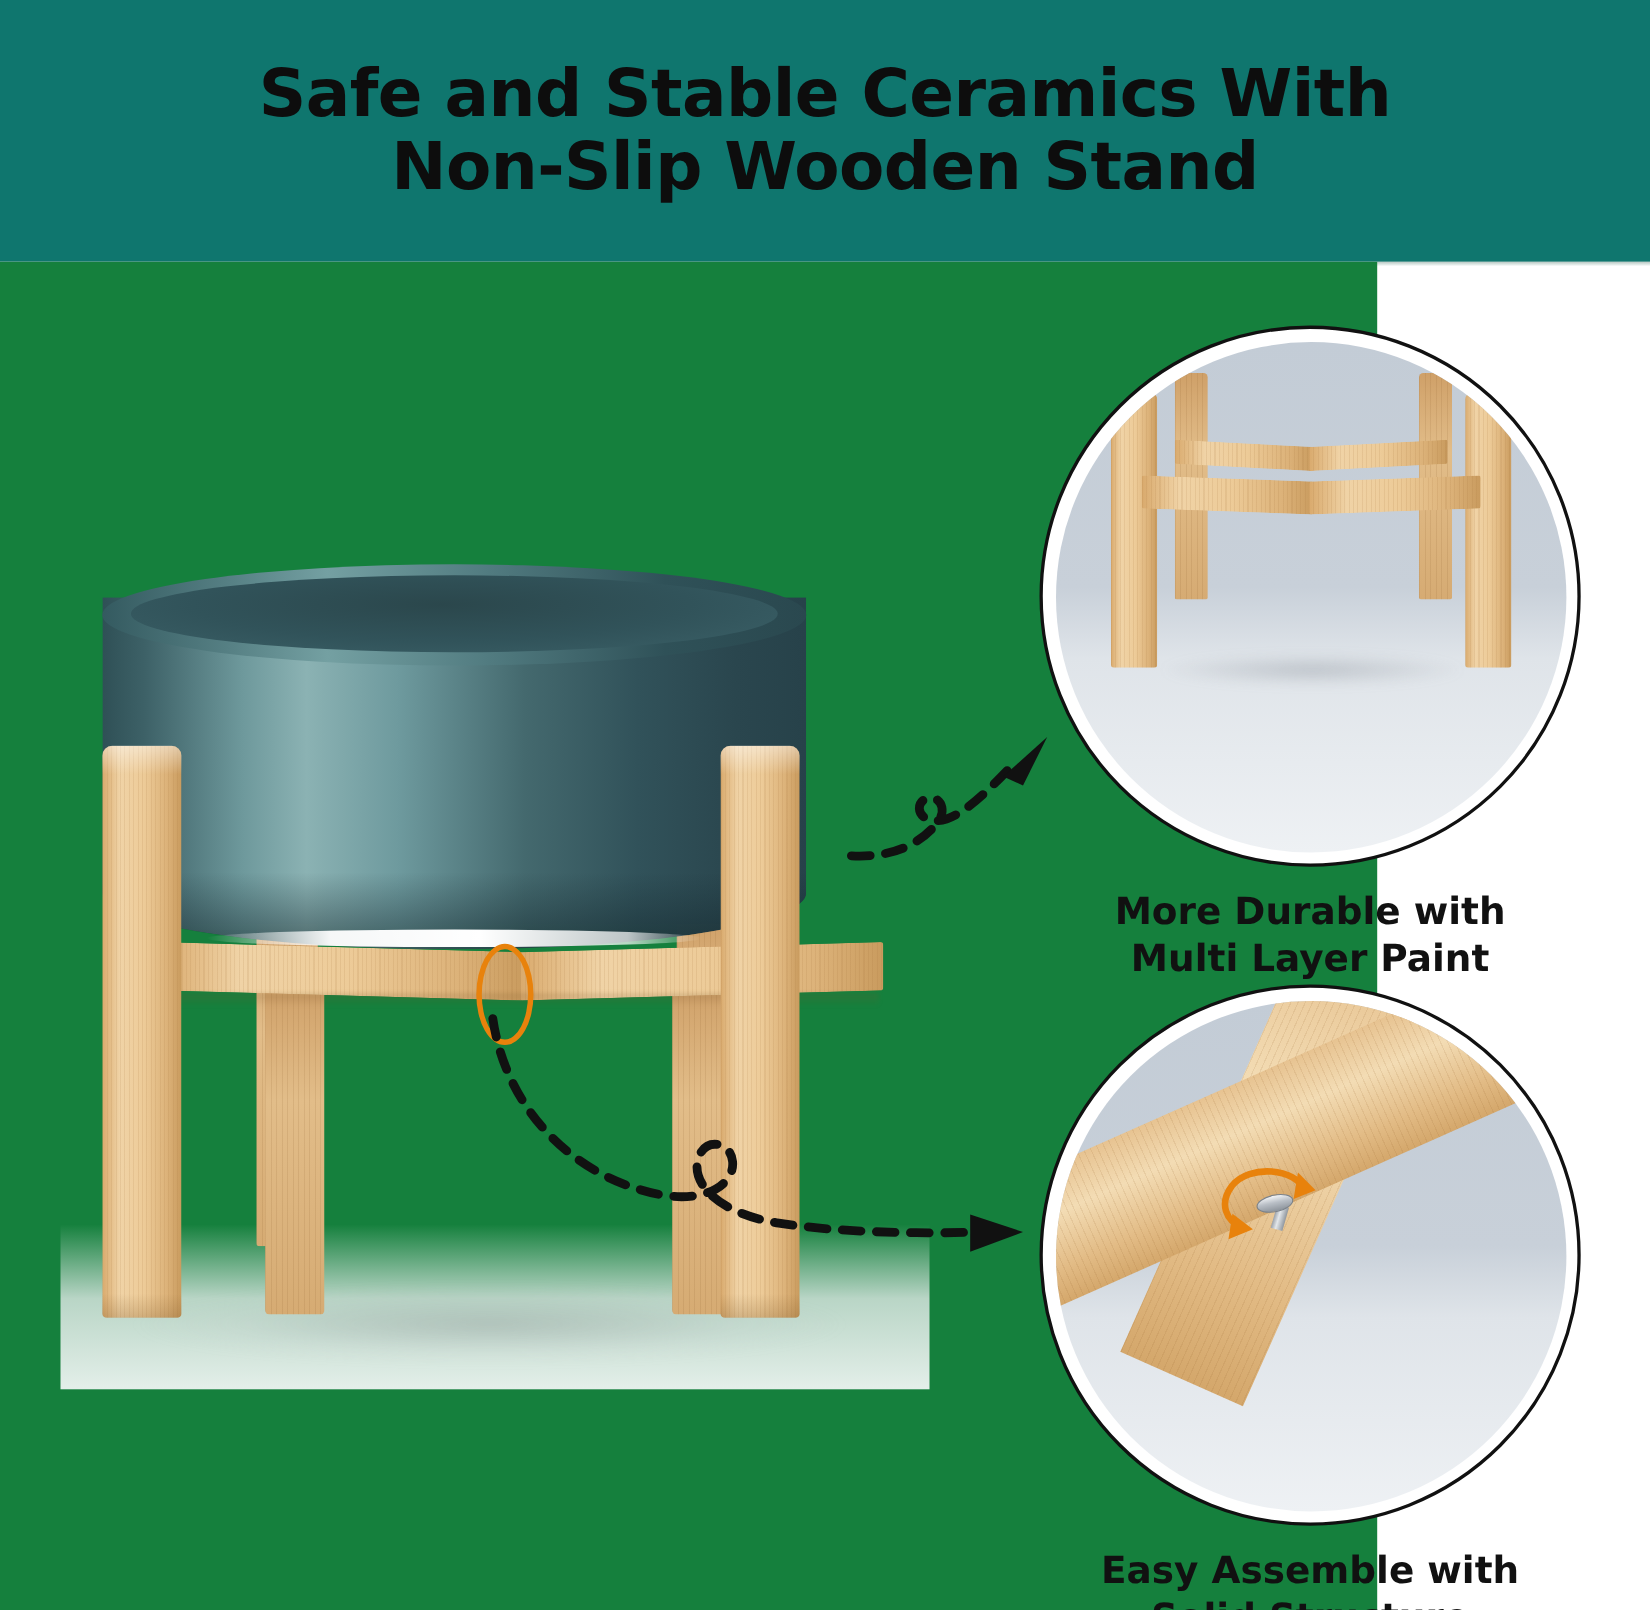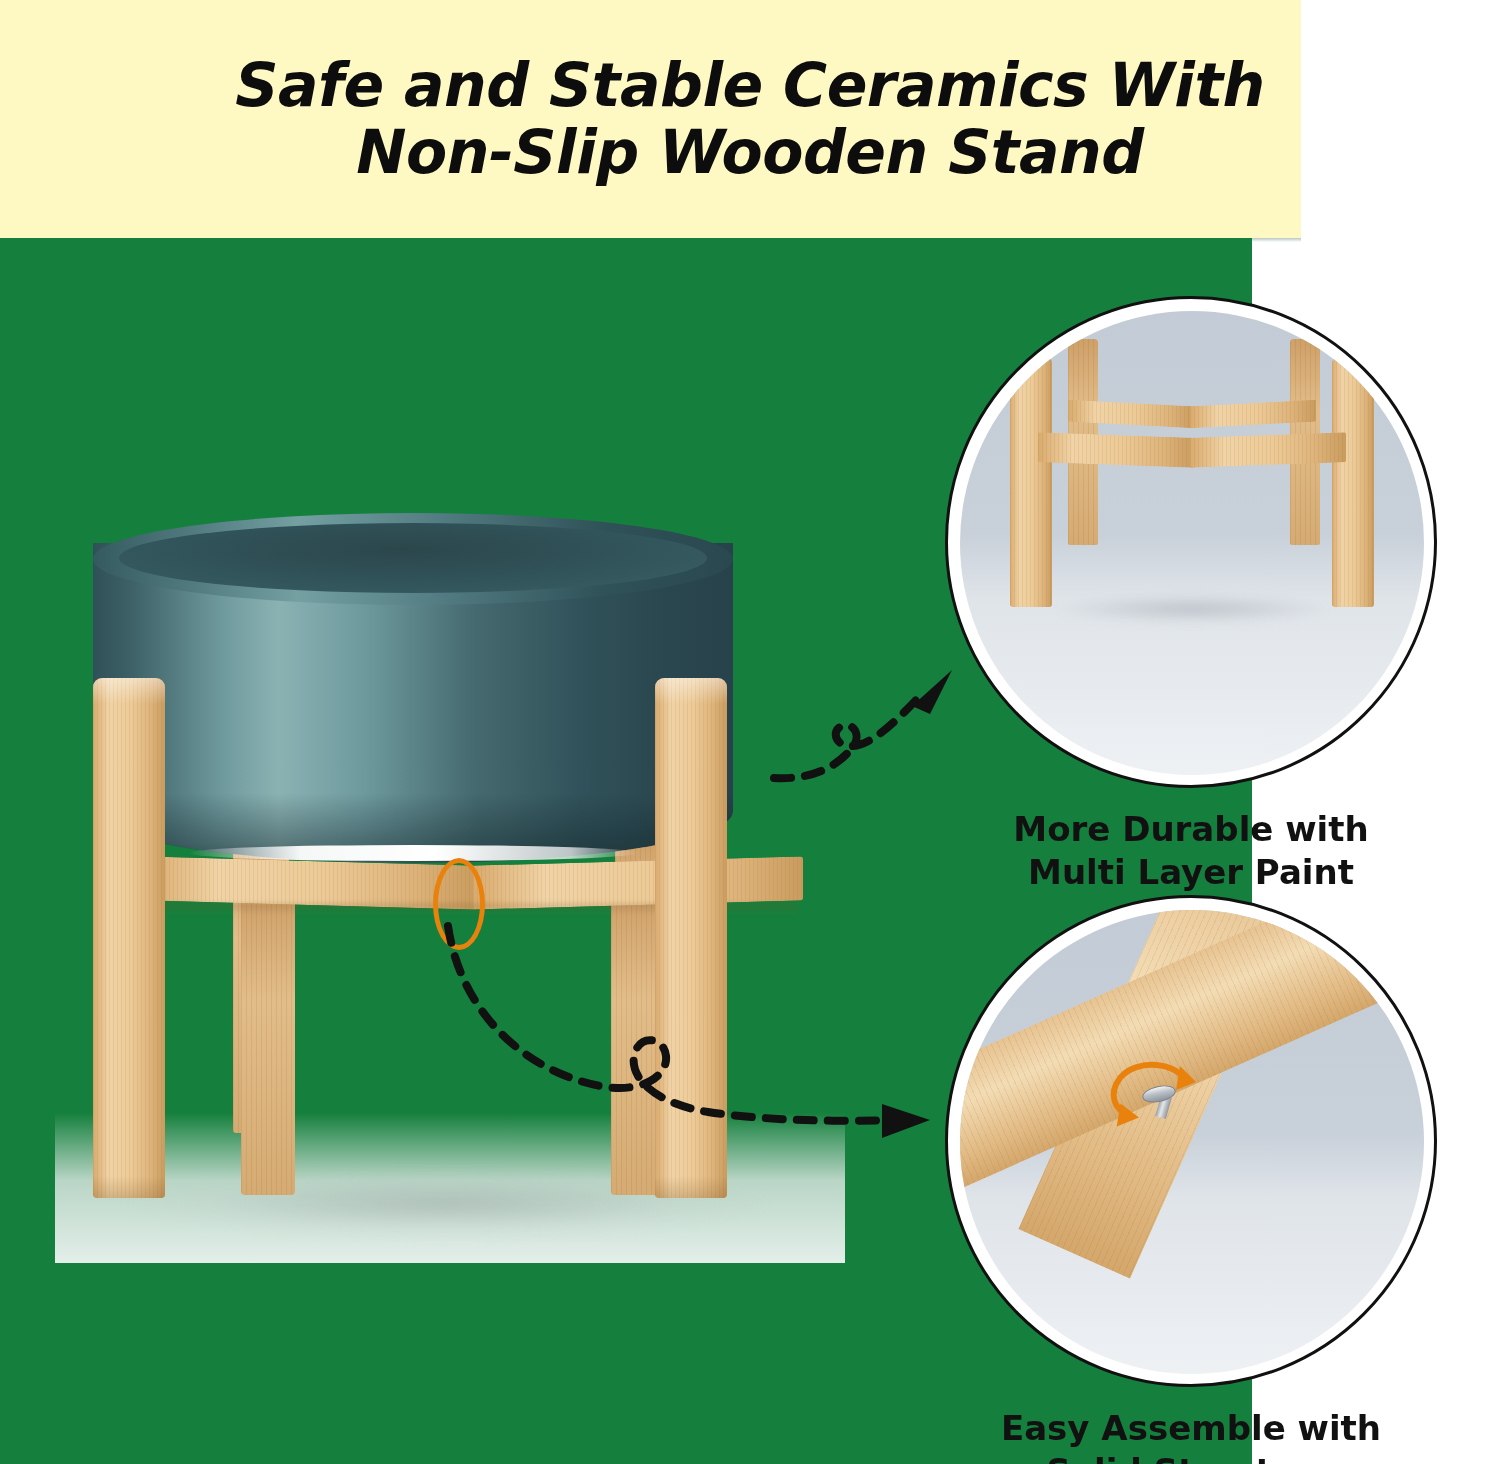--- a/index.html
+++ b/index.html
@@ -12,25 +12,24 @@
     height: 1464px;
     position: relative;
     overflow: hidden;
     font-family: "DejaVu Sans", "Liberation Sans", sans-serif;
   }
 
   
   .header-banner {
     position: absolute;
     left: 0; top: 0;
-    width: 1301px;
+    width: 1500px;
     height: 238px;
-    background: #fef9c3;
+    background: #0f766e;
     box-sizing: border-box;
-    font-style: italic;
   }
   .header-banner::after {
     content: "";
     position: absolute;
     left: 0; bottom: -4px;
     width: 100%;
     height: 4px;
     background: linear-gradient(to bottom, #b9c7c3, #dfe9e6 60%, rgba(255,255,255,0));
   }
   .header-title {

